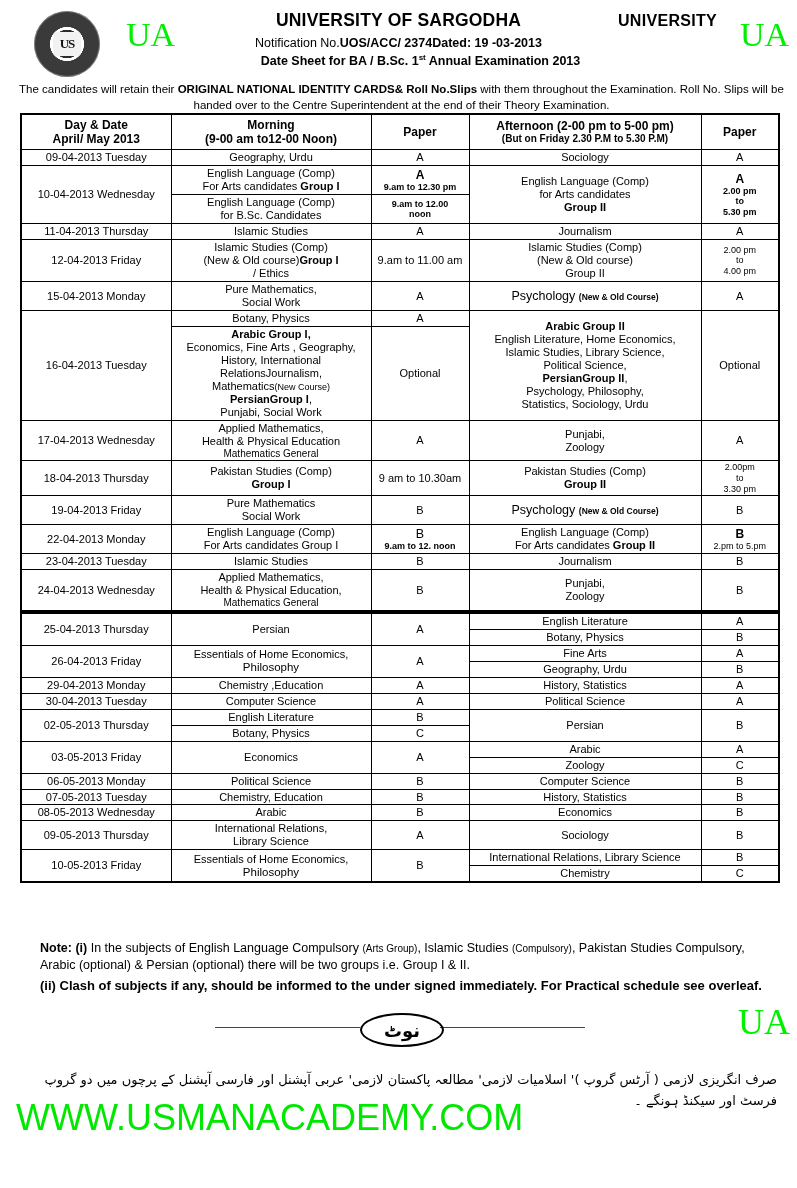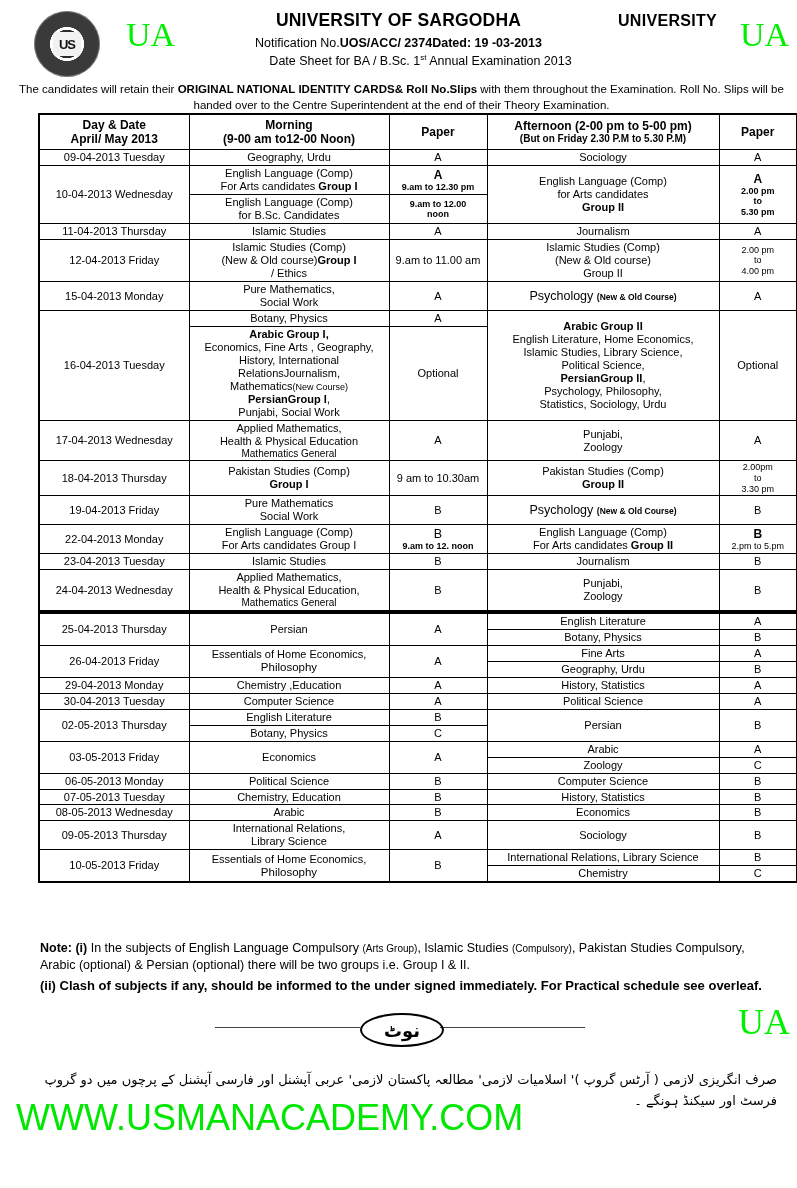--- a/index.html
+++ b/index.html
@@ -14,52 +14,52 @@
   
   .header{position:relative;height:112px;}
   .logo{
     position:absolute;left:34px;top:11px;width:66px;height:66px;border-radius:50%;
     background:radial-gradient(circle at 50% 50%, #ffffff 0 18%, #2b2b2b 19% 30%, #ffffff 31% 36%, #3a3a3a 37% 74%, #1d1d1d 75% 100%);
     display:flex;align-items:center;justify-content:center;overflow:hidden;
   }
   .logo .seal-inner{
     width:28px;height:24px;border-radius:4px;background:#f2f2f2;
     display:flex;align-items:center;justify-content:center;
-    font-family:Liberation Sans, sans-serif;font-weight:bold;
+    font-family:Liberation Serif, serif;font-weight:bold;
     font-size:13px;color:#111;letter-spacing:-1px;
   }
   .logo .seal-ring-text{
     position:absolute;inset:0;border-radius:50%;
     box-shadow:inset 0 0 0 1px rgba(255,255,255,.35);
   }
   .ua-wm{
     color:#00f000;font-weight:normal;font-size:34px;letter-spacing:0px;
     font-family:Liberation Serif, serif;line-height:1;
   }
   .ua-left{position:absolute;left:126px;top:18px;}
   .ua-right{position:absolute;left:740px;top:18px;}
   .ua-bottom{position:absolute;left:738px;top:1004px;font-size:36px;}
 
   .head-center{position:absolute;left:0;right:0;top:10px;text-align:center;}
   .h-title{font-size:17.5px;font-weight:bold;letter-spacing:.2px;line-height:1.25;}
   .h-line2{font-size:12.5px;line-height:1.45;margin-top:2px;}
-  .h-line3{font-size:12.5px;font-weight:normal;line-height:1.45;margin-left:44px;}
+  .h-line3{font-size:12.5px;font-weight:bold;line-height:1.45;margin-left:44px;}
   .h-line4{font-size:12.5px;font-weight:bold;line-height:1.5;}
   .b{font-weight:bold;}
   sup{font-size:8px;vertical-align:super;}
   .tentative{
     position:absolute;left:618px;top:12px;font-size:16px;font-weight:bold;letter-spacing:.3px;
   }
   .instr{
     position:absolute;left:18px;right:12px;top:82px;text-align:center;
     font-size:11.5px;line-height:1.38;
   }
 
   
-  .tbl-wrap{position:absolute;left:20px;top:113px;width:758px;margin-left:18px;}
+  .tbl-wrap{position:absolute;left:20px;top:113px;width:758px;}
   table.ds{border-collapse:collapse;width:758px;table-layout:fixed;}
   table.ds td,table.ds th{
     border:1px solid #000;padding:1px 2px;text-align:center;vertical-align:middle;
     font-size:11px;line-height:1.18;
   }
   table.ds th{font-weight:bold;font-size:12px;padding:3px 2px;}
   col.c1{width:150px;}
   col.c2{width:200px;}
   col.c3{width:98px;}
   col.c4{width:232px;}

